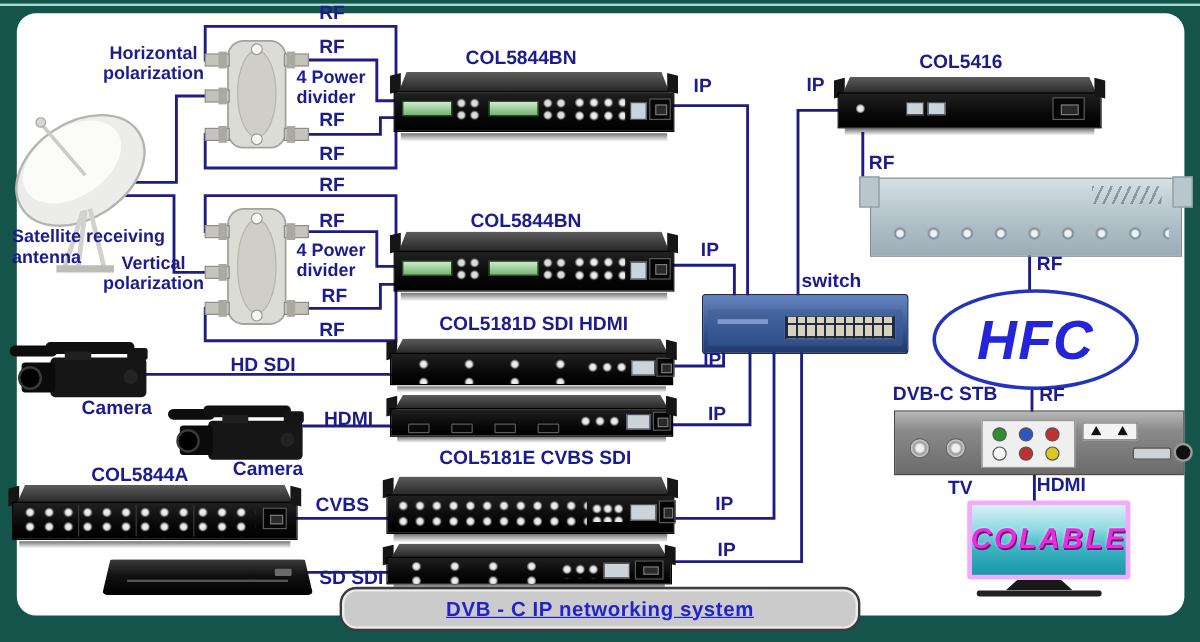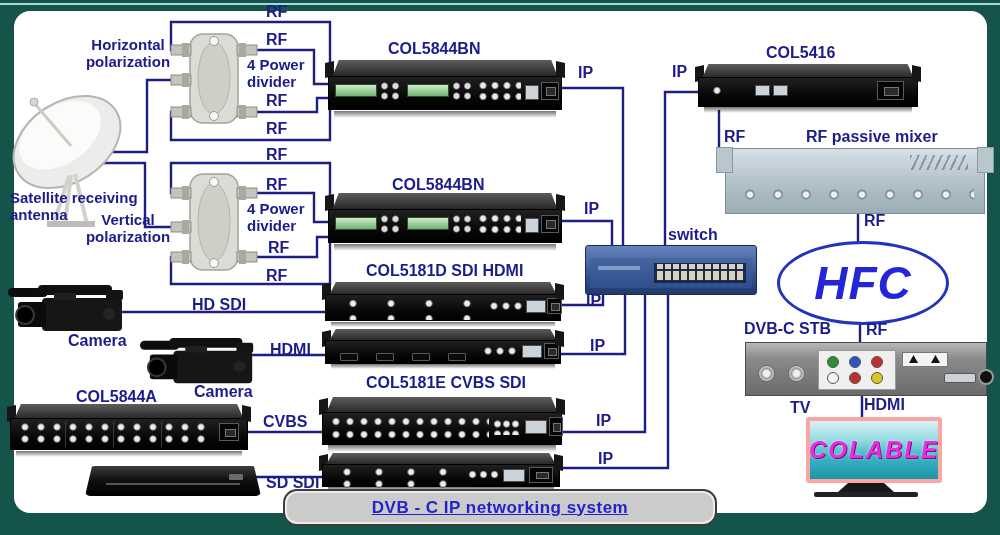--- a/index.html
+++ b/index.html
@@ -69,21 +69,21 @@
   .fcon{position:absolute;width:15px;height:15px;border-radius:50%;
       background:radial-gradient(circle,#f0f0f0 3px,#9a9a9a 5px,#c9c9c9 7px);border:1px solid #666;}
   .avpanel{position:absolute;left:72px;top:7px;width:76px;height:38px;background:#efefef;border:1px solid #9a9a9a;}
   .rca{position:absolute;width:10px;height:10px;border-radius:50%;border:1.5px solid #555;}
   .warn{position:absolute;left:156px;top:9px;width:44px;height:13px;background:#f4f4f4;border:1px solid #777;}
   .warn i{position:absolute;top:2px;width:9px;height:8px;background:#111;clip-path:polygon(50% 0,100% 100%,0 100%);}
   .hdmiport{position:absolute;left:198px;top:30px;width:30px;height:8px;background:#ccd2d8;border:1px solid #555;border-radius:2px;}
   .jack{position:absolute;left:232px;top:26px;width:12px;height:12px;border-radius:50%;background:#101010;border:2px solid #9a9a9a;}
 
   
-  .tvframe{position:absolute;left:16px;top:0;right:0;height:66px;background:#fca5a5;border-radius:3px;padding:4px;box-sizing:border-box;}
+  .tvframe{position:absolute;left:16px;top:0;right:0;height:66px;background:#f0abfc;border-radius:3px;padding:4px;box-sizing:border-box;}
   .tvscreen{width:100%;height:100%;background:linear-gradient(180deg,#d8f2f6 0%,#8fd9e0 35%,#3cb6c4 60%,#1b96a8 100%);
       display:flex;align-items:center;justify-content:center;overflow:hidden;}
   .tvscreen span{color:#e92ce0;font-weight:bold;font-style:italic;font-size:24px;letter-spacing:2px;
       text-shadow:1px 1px 0 #7a0f7a,0 0 3px rgba(255,255,255,.65);}
   .tvstand{position:absolute;left:50%;top:66px;width:56px;height:9px;margin-left:-28px;background:#181818;
       clip-path:polygon(18% 0,82% 0,100% 100%,0 100%);}
   .tvbase{position:absolute;left:50%;top:75px;width:104px;height:5px;margin-left:-52px;background:#222;border-radius:2px;}
 
   
   .hdd{background:linear-gradient(180deg,#3c3c3c,#111 45%,#000);border-radius:10px 10px 5px 5px;
@@ -387,21 +387,20 @@
   <div class="lbl" style="left:596px;top:412px">IP</div>
   <div class="lbl" style="left:598px;top:450px">IP</div>
   <div class="lbl" style="left:672px;top:63px">IP</div>
 
   <div class="lbl" style="left:388px;top:40px">COL5844BN</div>
   <div class="lbl" style="left:392px;top:176px">COL5844BN</div>
   <div class="lbl" style="left:366px;top:262px">COL5181D SDI HDMI</div>
   <div class="lbl" style="left:366px;top:374px">COL5181E CVBS SDI</div>
   <div class="lbl" style="left:76px;top:388px">COL5844A</div>
   <div class="lbl" style="left:766px;top:44px">COL5416</div>
-  <div class="lbl" style="left:806px;top:128px">RF passive mixer</div>
   <div class="lbl" style="left:668px;top:226px">switch</div>
   <div class="lbl" style="left:744px;top:320px">DVB-C STB</div>
   <div class="lbl" style="left:790px;top:399px">TV</div>
   <div class="lbl" style="left:864px;top:396px">HDMI</div>
   <div class="lbl" style="left:68px;top:332px">Camera</div>
   <div class="lbl" style="left:194px;top:383px">Camera</div>
   <div class="lbl" style="left:192px;top:296px">HD SDI</div>
   <div class="lbl" style="left:270px;top:341px">HDMI</div>
   <div class="lbl" style="left:263px;top:413px">CVBS</div>
   <div class="lbl" style="left:266px;top:474px">SD SDI</div>

